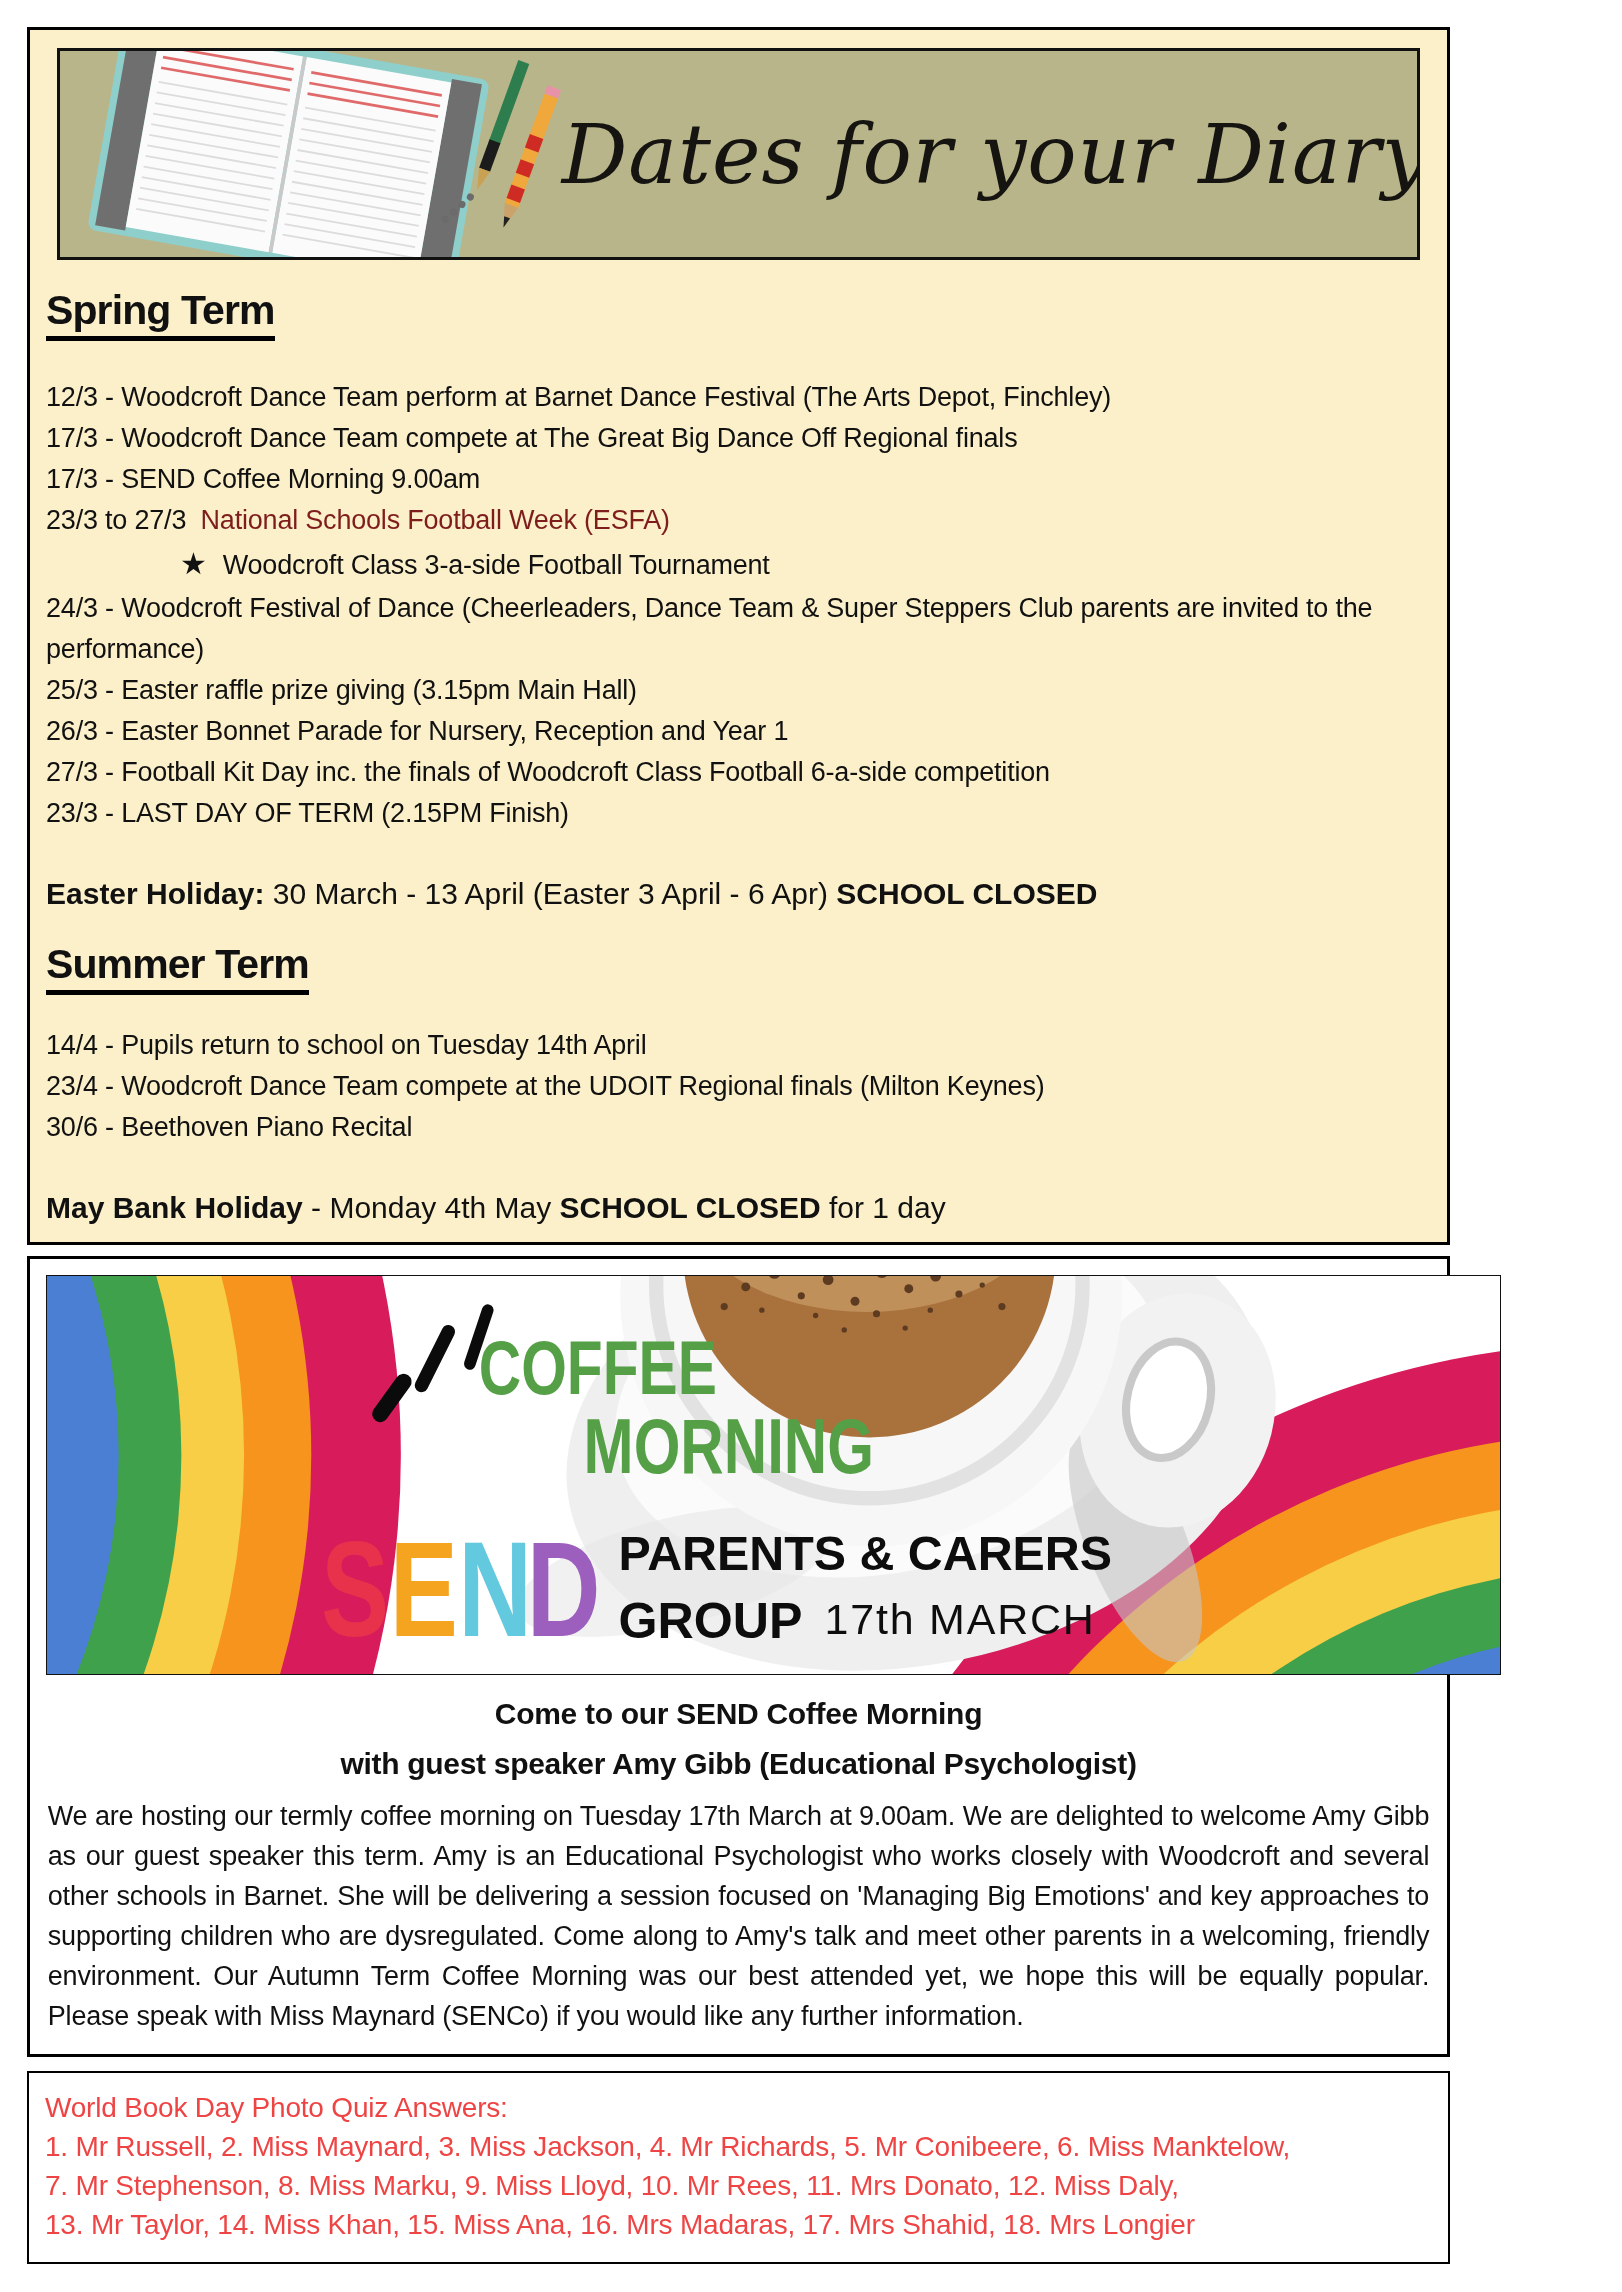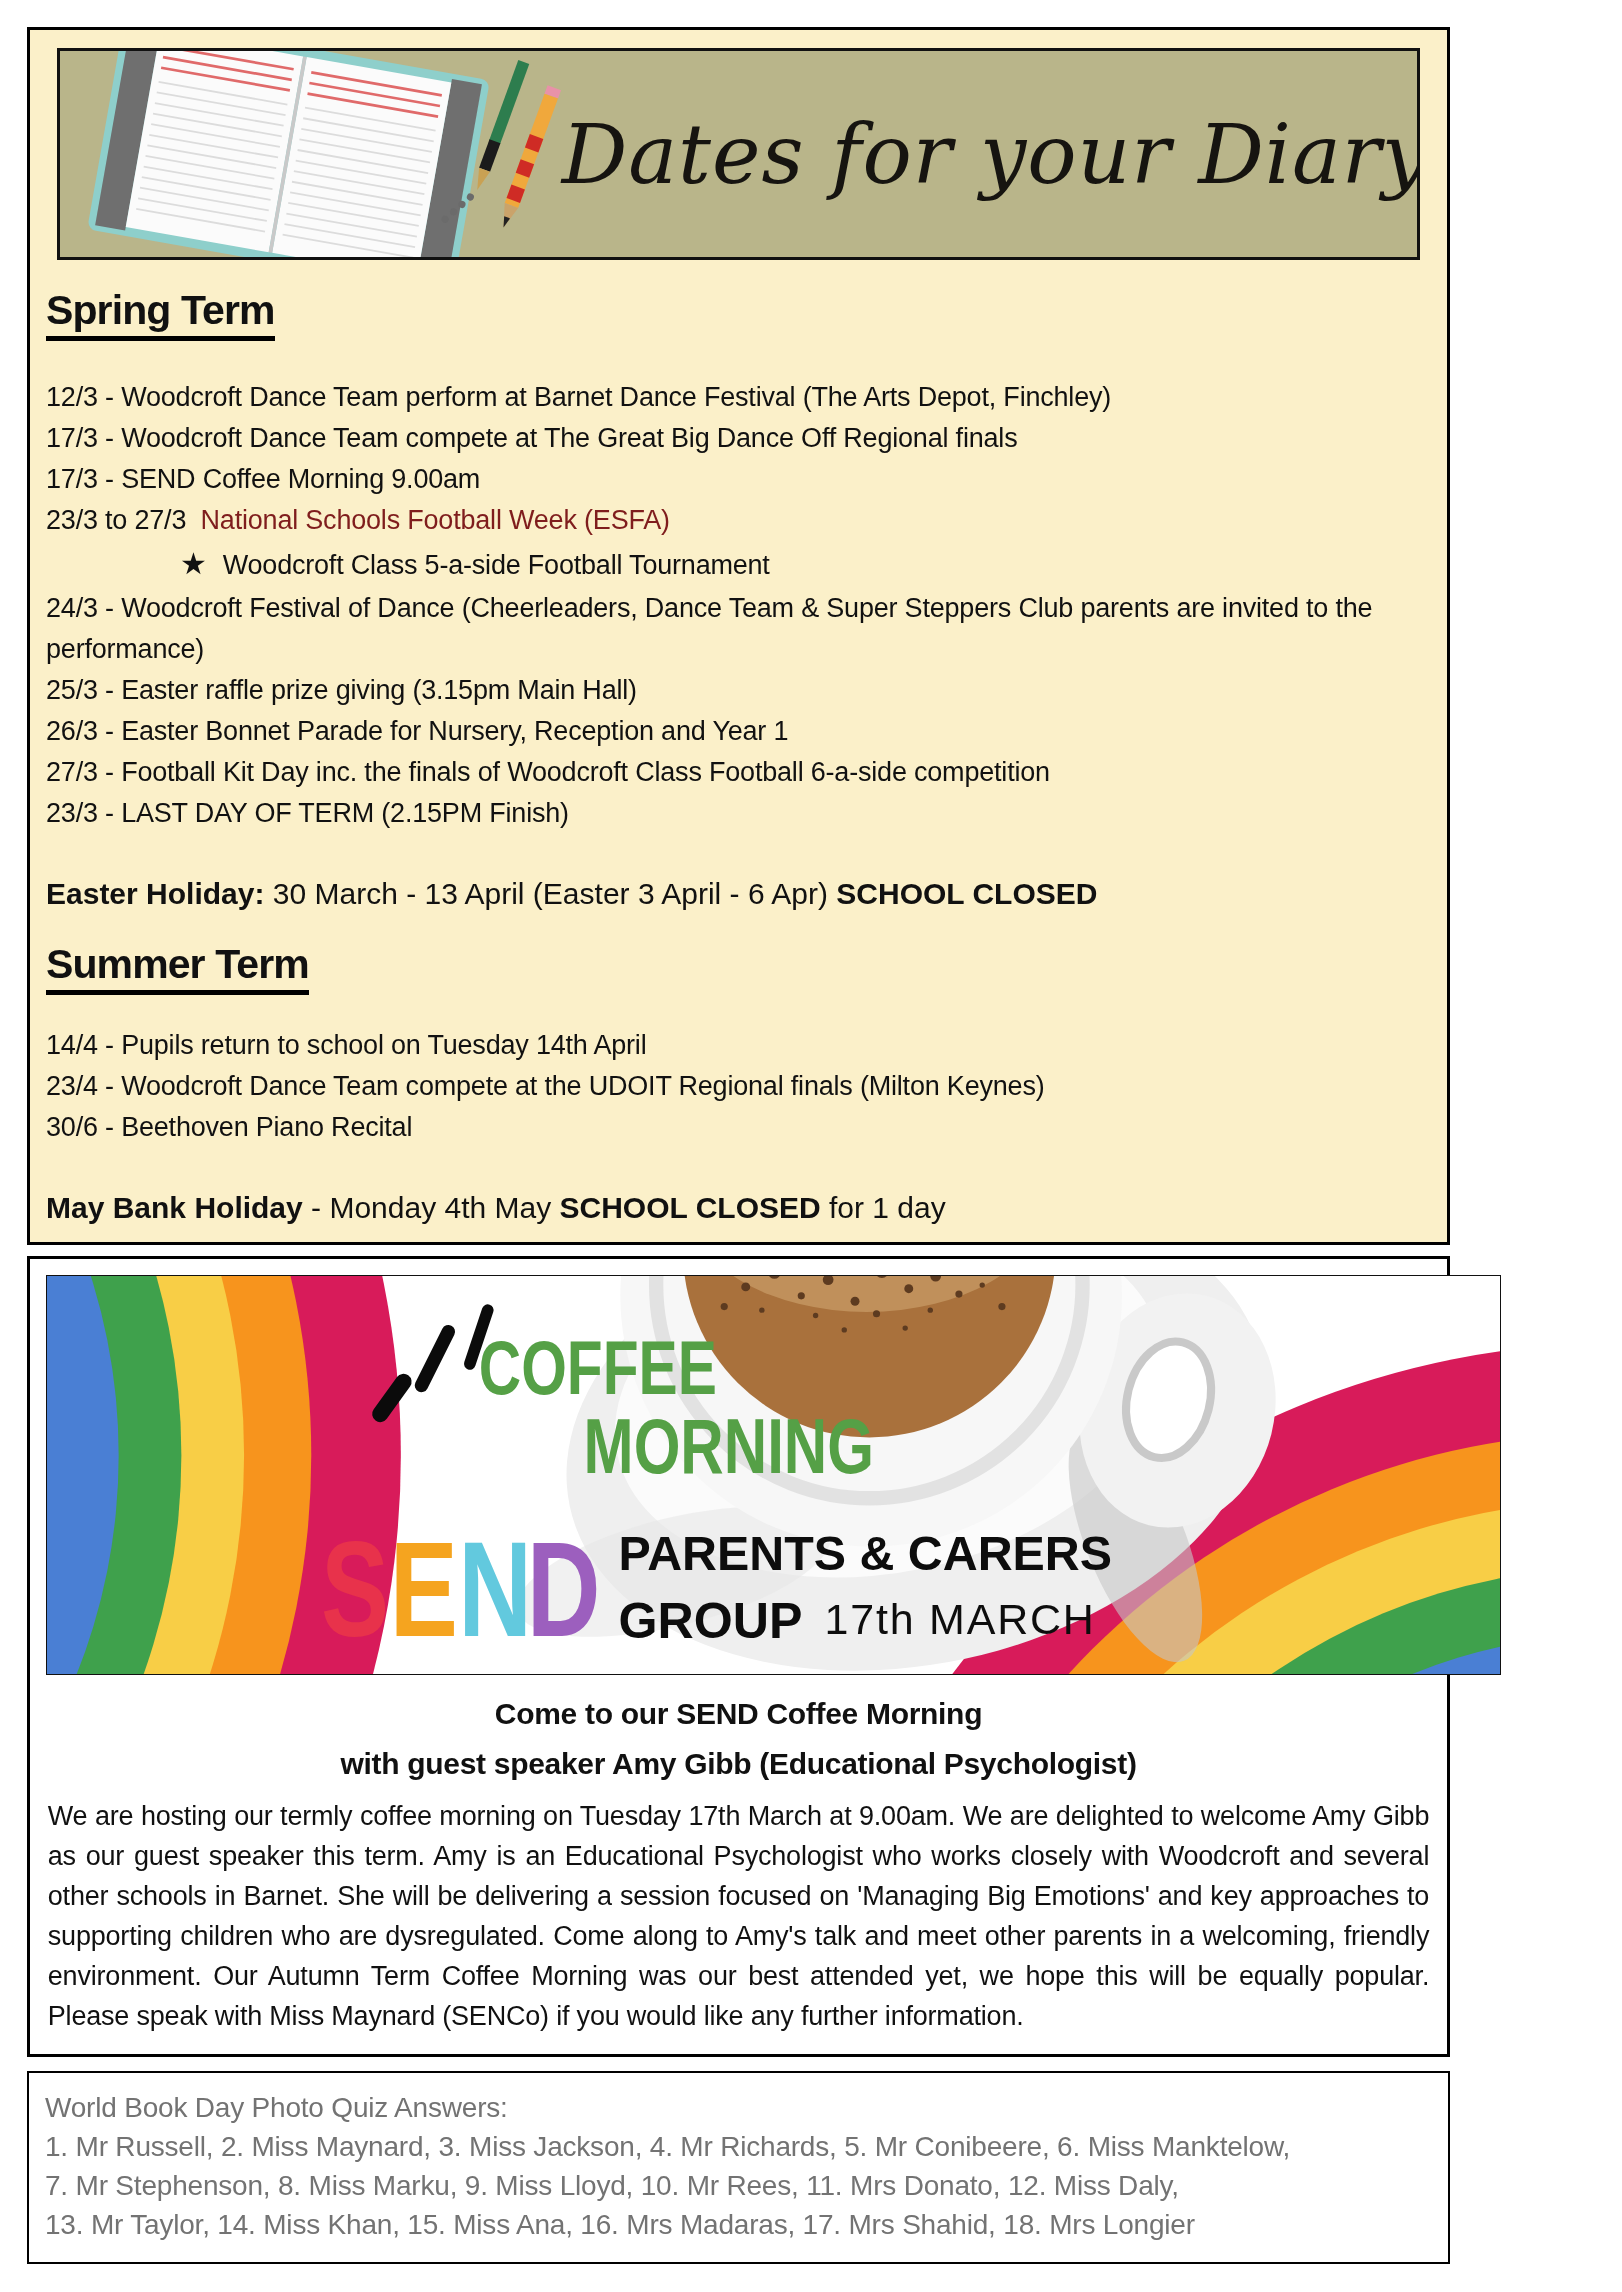--- a/index.html
+++ b/index.html
@@ -29,21 +29,21 @@
   
   .box.white{margin-top:10.7px;background:#fff;padding:16px 16px 18px 16px;}
   .coffee-banner{width:1453px;height:398px;border:1.8px solid #111;margin:0 auto;box-sizing:content-box;
                  position:relative;overflow:hidden;background:#fff;}
   .coffee-banner svg{display:block;}
   .c-title{font-size:30px;font-weight:bold;text-align:center;line-height:50px;letter-spacing:-0.3px;}
   .c-title.first{margin-top:14.3px;}
   .c-body{font-size:27px;line-height:40px;text-align:justify;margin:7.2px 1.8px 0 1.8px;letter-spacing:-0.2px;}
 
   
-  .box.quiz{margin-top:14.3px;border-width:2.7px;background:#fff;color:#737373;
+  .box.quiz{margin-top:14.3px;border-width:2.7px;background:#fff;color:#ef4444;
             padding:14.3px 16px 18px 16px;}
   .quiz-line{font-size:28px;line-height:39px;letter-spacing:-0.2px;}
 </style>
 </head>
 <body>
 
 <div class="page">
 
   <section class="box cream">
 
@@ -122,21 +122,21 @@
       <div class="diary-title">Dates for your Diary</div>
     </div>
 
     <h1 class="term"><span class="hu">Spring Term</span></h1>
 
     <div class="events">
       <div class="evt">12/3 - Woodcroft Dance Team perform at Barnet Dance Festival (The Arts Depot, Finchley)</div>
       <div class="evt">17/3 - Woodcroft Dance Team compete at The Great Big Dance Off Regional finals</div>
       <div class="evt">17/3 - SEND Coffee Morning 9.00am</div>
       <div class="evt"><span>23/3 to 27/3</span><a class="flink">National Schools Football Week (ESFA)</a></div>
-      <div class="evt star-line"><span class="star">★</span><span>Woodcroft Class 5-a-side Football Tournament</span></div>
+      <div class="evt star-line"><span class="star">★</span><span>Woodcroft Class 3-a-side Football Tournament</span></div>
       <div class="evt wrap2">24/3 - Woodcroft Festival of Dance (Cheerleaders, Dance Team &amp; Super Steppers Club parents are invited to the performance)</div>
       <div class="evt">25/3 - Easter raffle prize giving (3.15pm Main Hall)</div>
       <div class="evt">26/3 - Easter Bonnet Parade for Nursery, Reception and Year 1</div>
       <div class="evt">27/3 - Football Kit Day inc. the finals of Woodcroft Class Football 6-a-side competition</div>
       <div class="evt">23/3 - LAST DAY OF TERM (2.15PM Finish)</div>
     </div>
 
     <div class="holiday"><b>Easter Holiday:</b><span> 30 March - 13 April (Easter 3 April - 6 Apr) </span><b>SCHOOL CLOSED</b></div>
 
     <h1 class="term"><span class="hu">Summer Term</span></h1>

